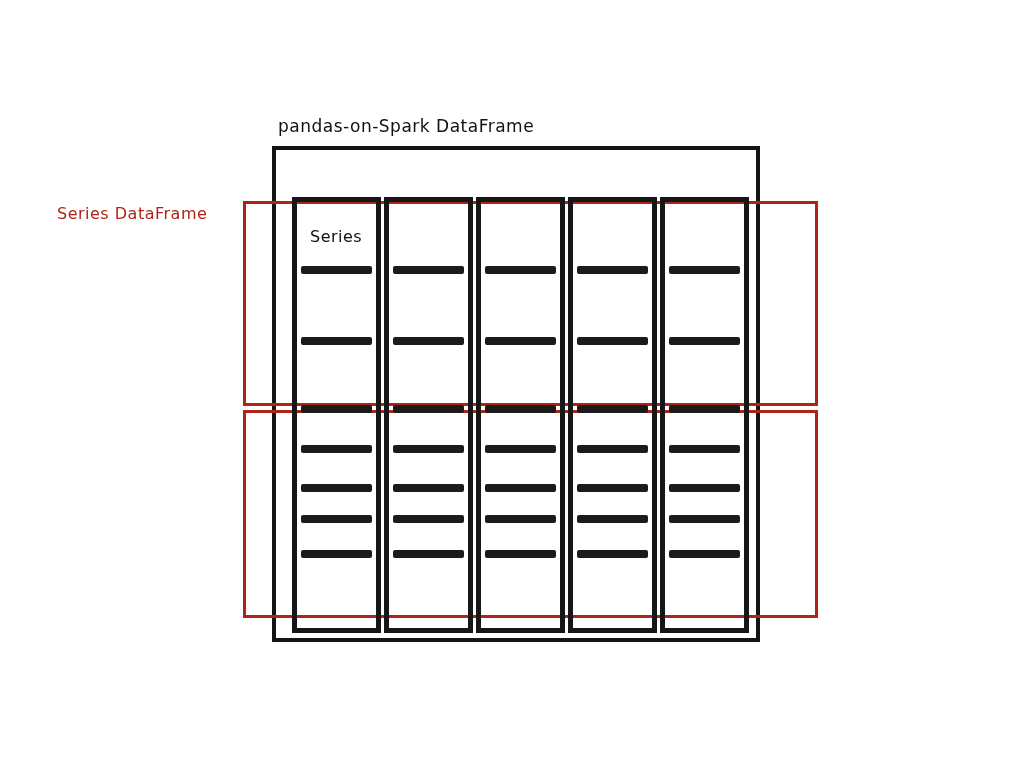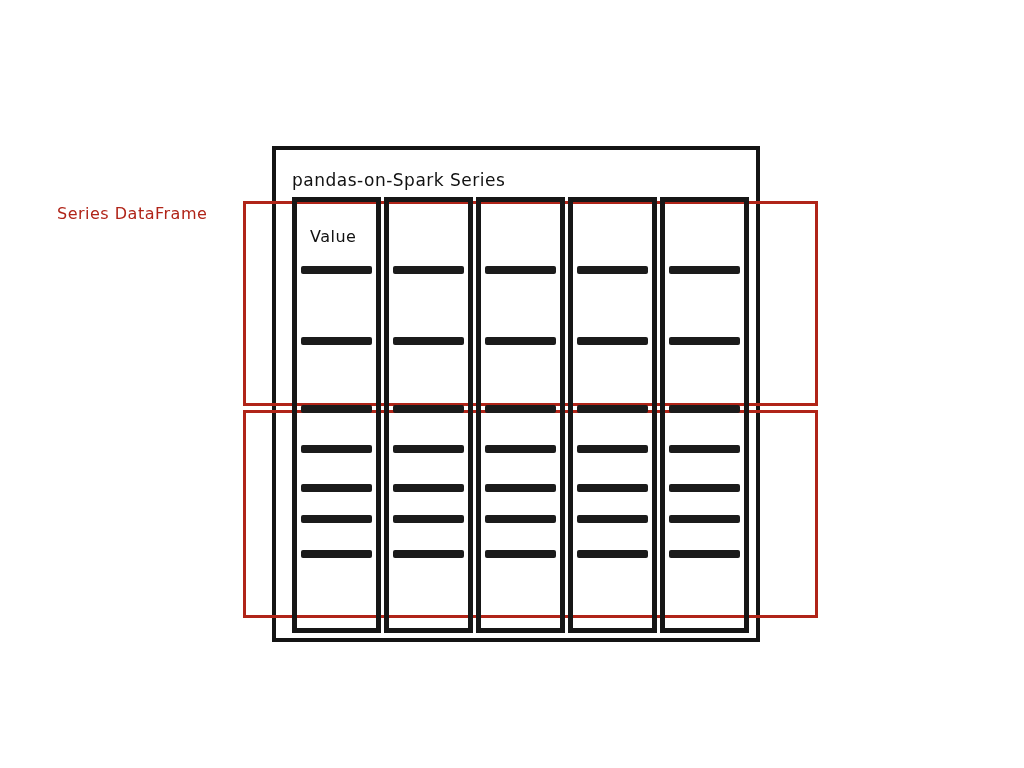--- a/index.html
+++ b/index.html
@@ -154,20 +154,20 @@
   <div class="row-line" style="left:577px; top:550px; width:71px;"></div>
 
   <div class="row-line" style="left:669px; top:266px; width:71px;"></div>
   <div class="row-line" style="left:669px; top:337px; width:71px;"></div>
   <div class="row-line" style="left:669px; top:405px; width:71px;"></div>
   <div class="row-line" style="left:669px; top:445px; width:71px;"></div>
   <div class="row-line" style="left:669px; top:484px; width:71px;"></div>
   <div class="row-line" style="left:669px; top:515px; width:71px;"></div>
   <div class="row-line" style="left:669px; top:550px; width:71px;"></div>
 
+  <div class="label" id="label-psdf">pandas-on-Spark DataFrame</div>
 
-  <div class="label" id="label-psseries">pandas-on-Spark Series</div>
 
-  <div class="label" id="label-value">Value</div>
+  <div class="label" id="label-value">Series</div>
 
   <div class="label" id="label-pandas-df">Series DataFrame</div>
 
 </div>
 
 </body></html>

